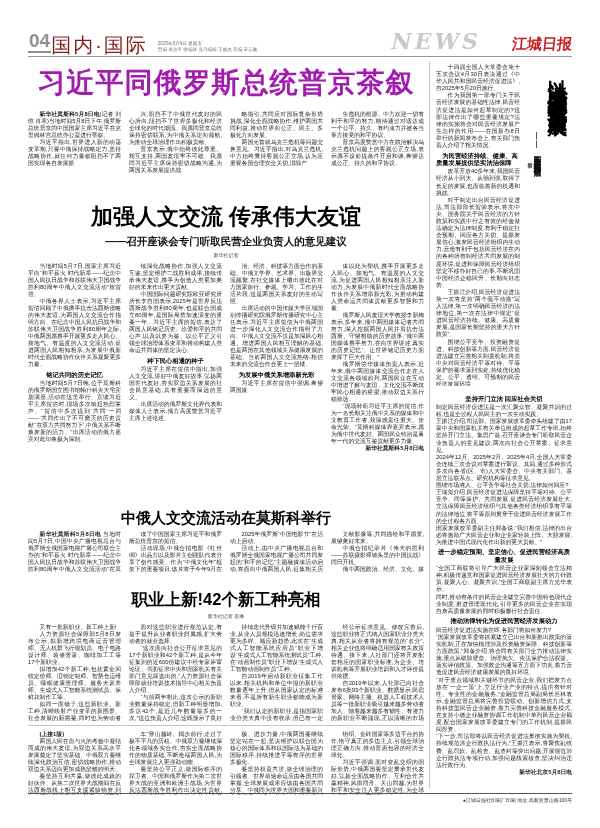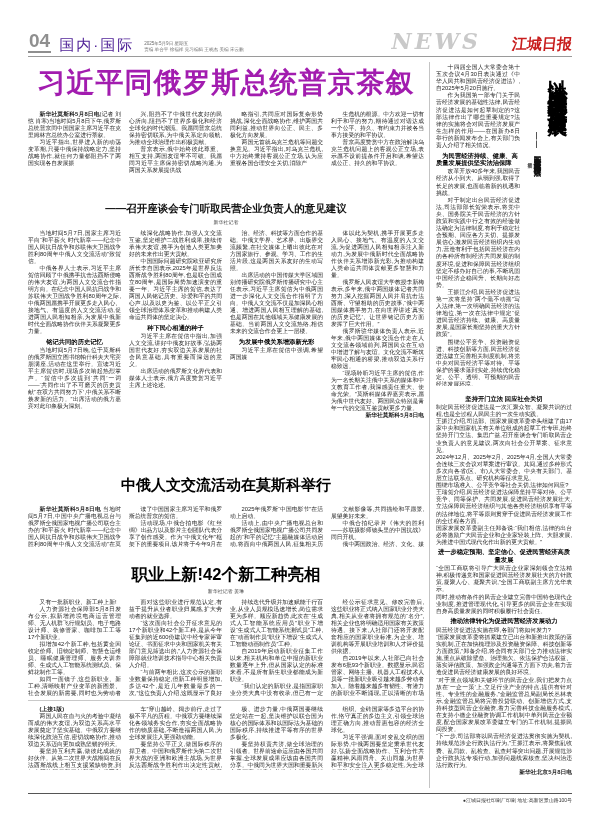--- a/index.html
+++ b/index.html
@@ -3,21 +3,21 @@
 <meta charset="utf-8">
 <style>
   * { box-sizing: border-box; margin: 0; padding: 0; }
   html,body { width:600px; height:828px; background:#f2f2f0; font-family:"Liberation Sans","DejaVu Sans",sans-serif; }
   #page { position:absolute; top:0; left:0; width:600px; height:828px; background:#ffffff; overflow:hidden; }
 
   
   #hdr { position:absolute; top:30px; left:28px; width:544px; height:27px; border-bottom:1px solid #9a9a9a; }
   .hdr-left { position:absolute; left:0; bottom:3px; display:flex; align-items:flex-end; }
   .pageno { font-size:19px; color:#8f8f8f; font-weight:bold; border-bottom:2px solid #8f8f8f; line-height:19px; padding:0 1px 1px; }
-  .section { font-size:15px; color:#4c1d95; letter-spacing:2px; margin-left:8px; line-height:16px; }
+  .section { font-size:20px; color:#7f1d1d; letter-spacing:2px; line-height:16px; }
   .dateblock { margin-left:10px; font-size:4.6px; color:#6e6e6e; line-height:6px; }
   .hdr-right { position:absolute; right:0; bottom:2px; display:flex; align-items:baseline;gap:23px; }
   .news-en { font-size:22px; font-style:italic; font-weight:bold; color:#c9c9c9; letter-spacing:3px; font-family:"DejaVu Serif",serif; }
   .masthead-cn { font-size:15px; font-weight:bold; color:#c81e1e; margin-left:8px; font-family:"DejaVu Serif",serif; transform:skewX(-6deg); }
 
   
   #left-region { position:absolute; left:28px; top:62px; width:396px; }
   #v-rule { position:absolute; left:429px; top:62px; width:1px; height:726px; background:#c4c4c4; }
   #sidebar { position:absolute; left:436px; top:64px; width:136px; }
 
@@ -90,20 +90,21 @@
             <p>两国元首就乌克兰危机等问题交换意见。习近平指出,对乌克兰危机,中方始终秉持客观公正立场,认为应重视各国合理安全关切,消除产</p>
           </div>
           <div class="col">
             <p>生危机的根源。中方欢迎一切有利于和平的努力,期待通过对话达成一个公平、持久、有约束力并被各当事方接受的和平协议。</p>
             <p>普京高度赞赏中方在政治解决乌克兰危机问题上的客观公正立场,表示愿不设前提条件开启和谈,希望达成公正、持久的和平协议。</p>
           </div>
         </div>
     </div>
 
     <div>
+      <div class="hl-b">加强人文交流 传承伟大友谊</div>
       <div class="hl-b-sub">——召开座谈会专门听取民营企业负责人的意见建议</div>
       <div class="byline-sm">新华社记者</div>
       <div class="cols" style="height:238px; margin-bottom:8px;">
           <div class="col">
             <p>当地时间5月7日,国家主席习近平向“和平薪火 时代新章——纪念中国人民抗日战争和苏联伟大卫国战争胜利80周年中俄人文交流活动”致贺信。</p>
             <p>中俄各界人士表示,习近平主席贺信回顾了中俄携手抗击法西斯侵略的伟大友谊,为两国人文交流合作指明方向。在纪念中国人民抗日战争和苏联伟大卫国战争胜利80周年之际,中俄两国愿携手开展更多走入民心、接地气、有温度的人文交流活动,促进两国人民相知相亲,为发展中俄新时代全面战略协作伙伴关系凝聚更多力量。</p>
             <div class="subhead">铭记共同的历史记忆</div>
             <p>当地时间5月7日晚,位于莫斯科的俄罗斯国立图书馆帕什科夫大宅宾朋满座,活动在这里举行。宣读习近平主席贺信时,现场多次响起热烈掌声。“贺信中多次提到‘共同’一词——‘共同作出了不可磨灭的历史贡献’‘在双方共同努力下’,中俄关系不断焕发新的活力。”出席活动的俄方嘉宾对此印象极为深刻。</p>
           </div>
           <div class="col">
@@ -123,21 +124,21 @@
             <p>体以此为契机,携手开展更多走入民心、接地气、有温度的人文交流,为促进两国人民相知相亲注入新动力,为发展中俄新时代全面战略协作伙伴关系增添新光彩,为推动构建人类命运共同体贡献更多智慧和力量。</p>
             <p>俄罗斯人民友谊大学教授李新梅表示,多年来,俄中两国媒体记者共同努力,深入挖掘两国人民并肩抗击法西斯、守望相助的历史故事,“俄中两国媒体携手努力,在向世界讲述‘真实的历史记忆’、让世界铭记历史方面发挥了巨大作用。”</p>
             <p>俄罗斯驻华媒体负责人表示,近年来,俄中两国媒体交流合作走在人文交流各领域前列,两国民众在互动中增进了解与友谊。文化交流不断筑牢民心相通的桥梁,推动双边关系行稳致远。</p>
             <p>“现场聆听习近平主席的贺信,作为一名长期关注俄中关系的媒体和中文教育工作者,我深感责任重大、使命光荣。”莫斯科媒体界嘉宾表示,愿为俄中世代友好、两国民众特别是青年一代的交流互鉴贡献更多力量。</p>
             <p class="end-dateline">新华社莫斯科5月8日电</p>
           </div>
         </div>
     </div>
 
     <div>
-      <div class="hl-c" style="margin-bottom:12px;">中俄人文交流活动在莫斯科举行</div>
+      <div class="hl-c" style="margin-bottom:4px;">中俄人文交流活动在莫斯科举行</div>
       <div class="cols" style="height:42px; margin-bottom:6px;">
           <div class="col">
             <p><b>新华社莫斯科5月8日电</b> 当地时间5月7日,中国中央广播电视总台与俄罗斯全俄国家电视广播公司联合主办的“和平薪火 时代新章——纪念中国人民抗日战争和苏联伟大卫国战争胜利80周年中俄人文交流活动”在莫斯科举行。活动上宣</p>
           </div>
           <div class="col">
             <p>读了中国国家主席习近平和俄罗斯总统普京的贺信。</p>
             <p>活动现场,中俄合拍电影《红丝绸》出品方以及影片主创团队代表分享了创作感受。作为“中俄文化年”框架下的重要项目,该片将于今年9月在中国上映。</p>
           </div>
           <div class="col">
             <p>2025年俄罗斯“中国电影节”在活动上启动。</p>

